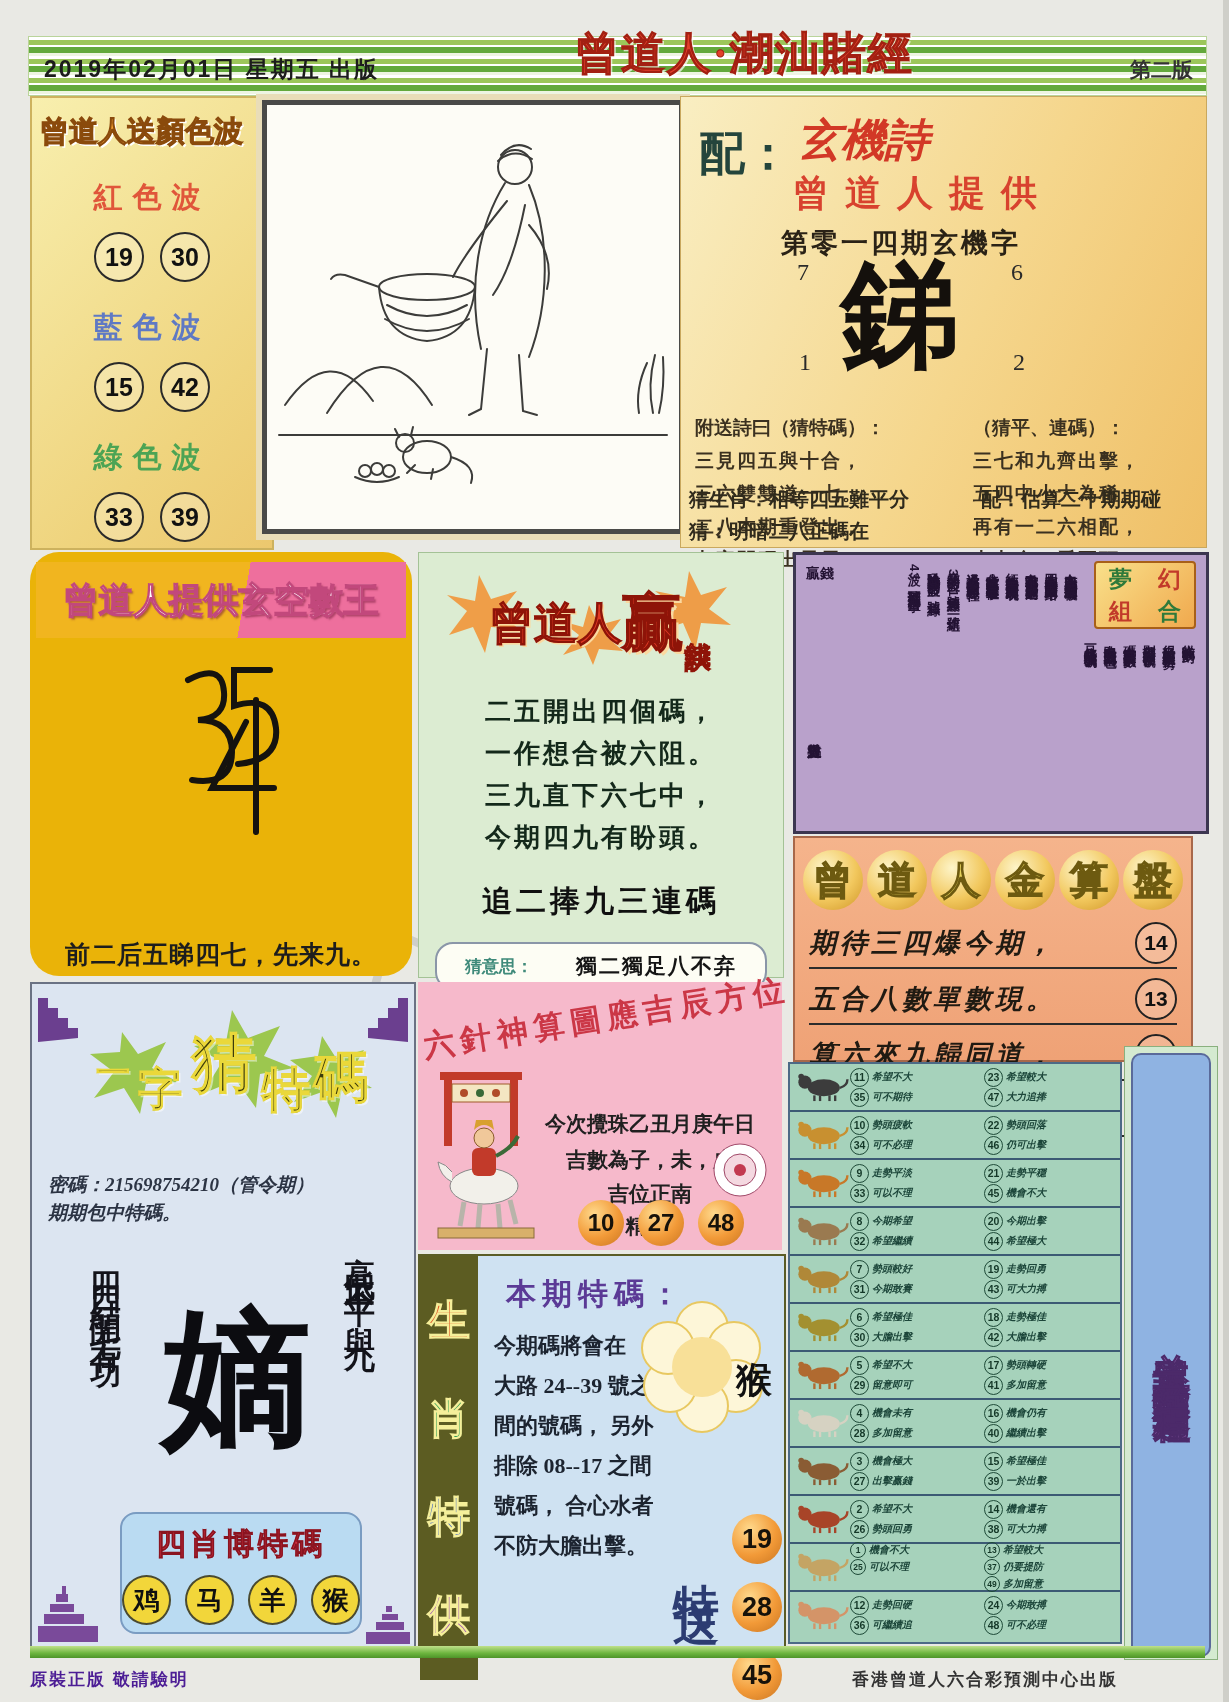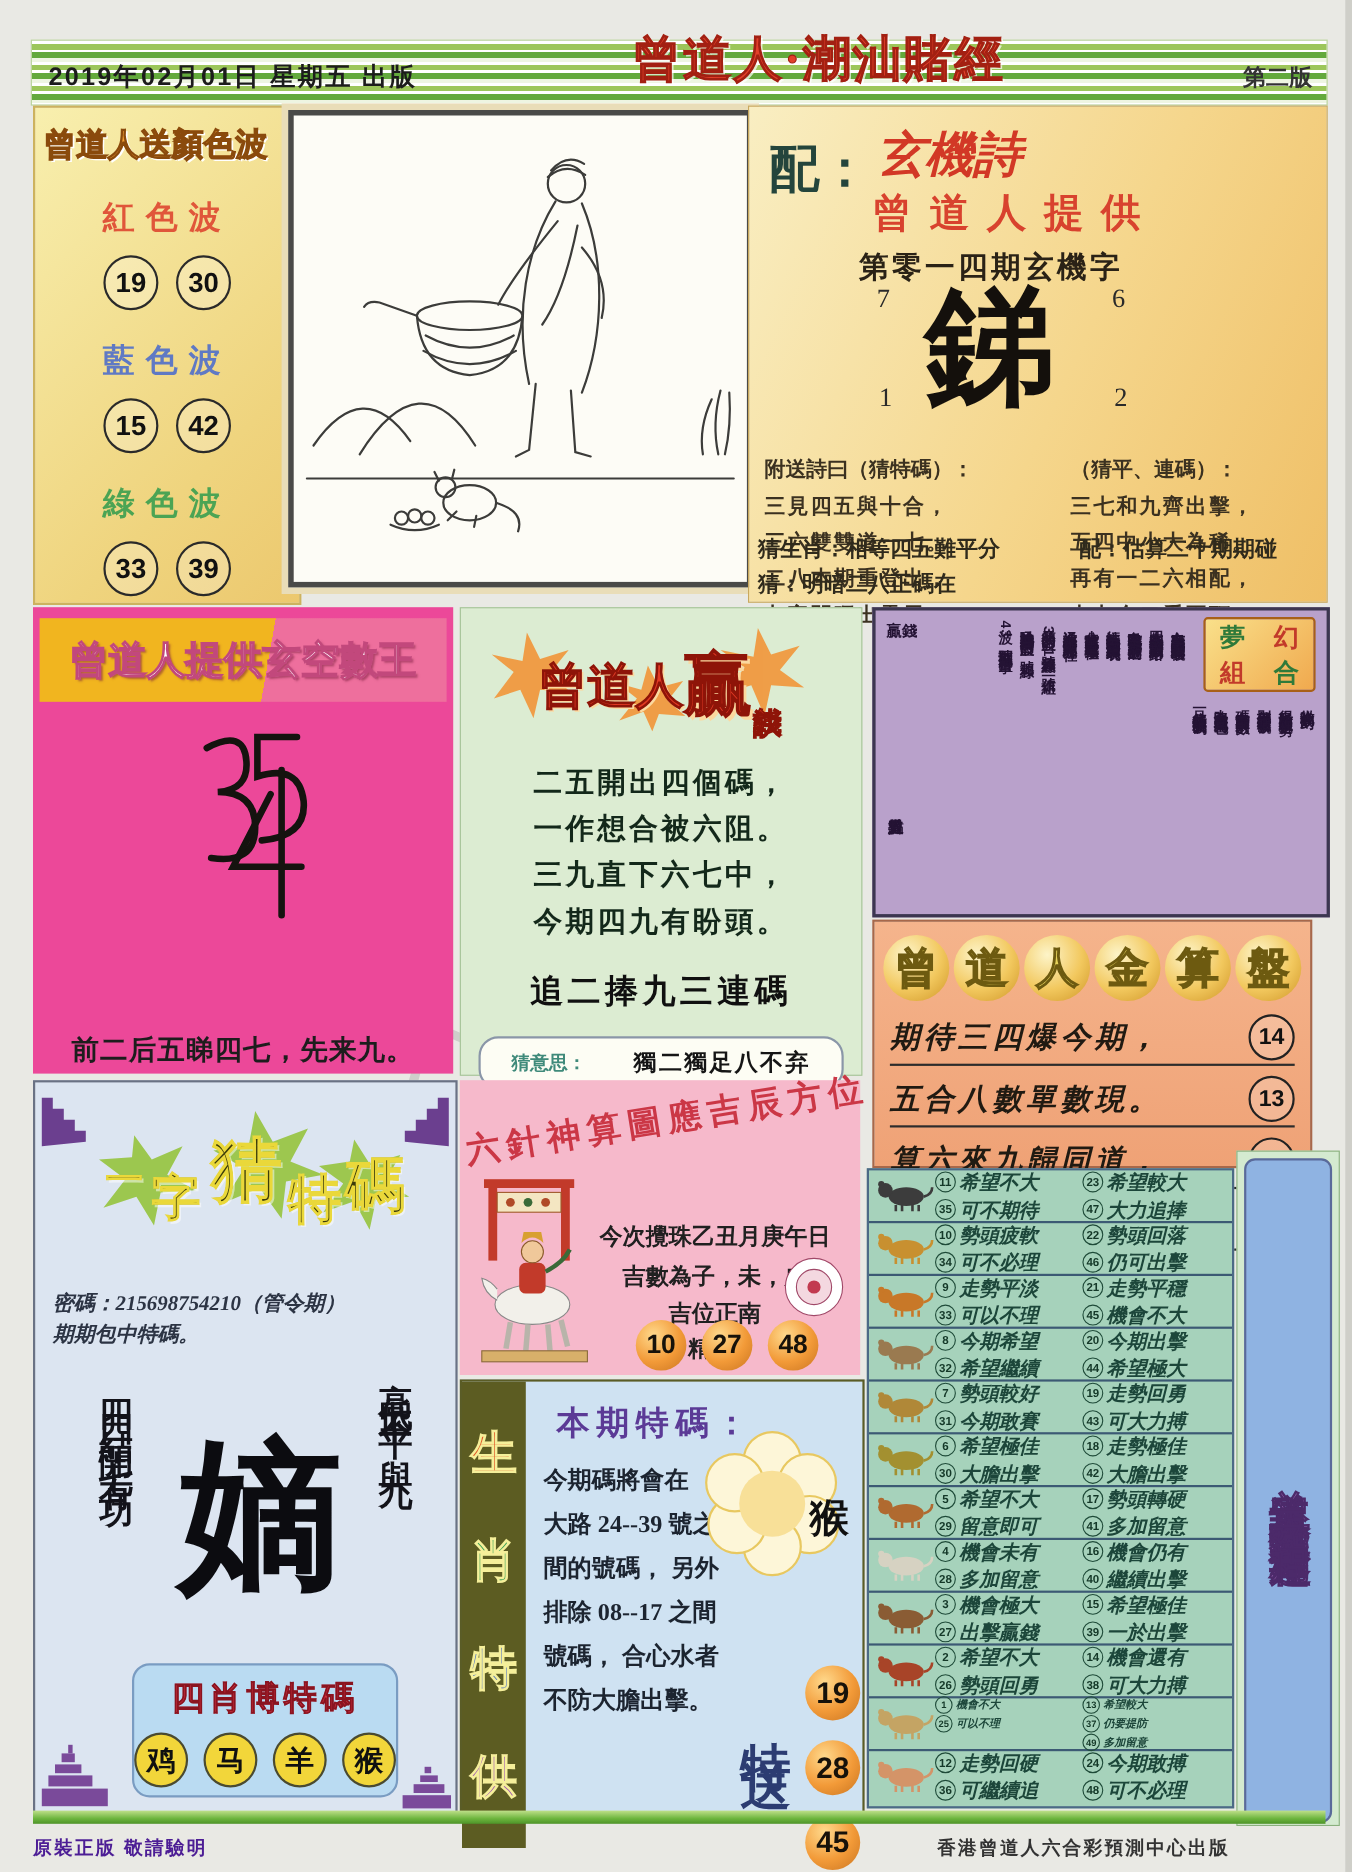--- a/index.html
+++ b/index.html
@@ -29,21 +29,21 @@
   .myst-prefix{font-size:46px;font-weight:bold;color:#24453c;}
   .myst-title{font-family:"Liberation Serif",serif;font-size:44px;font-weight:bold;font-style:italic;color:#d23826;}
   .myst-sub{font-size:36px;font-weight:bold;color:#d8422e;letter-spacing:16px;white-space:nowrap;}
   .myst-issue{font-family:"Liberation Serif",serif;font-size:27px;font-weight:bold;color:#2a2216;letter-spacing:3px;}
   .myst-big{font-family:"Liberation Serif",serif;font-size:118px;font-weight:bold;color:#14100c;line-height:1;}
   .myst-corner{font-family:"Liberation Serif",serif;font-size:24px;color:#2a2a2a;}
   .pcol{font-family:"Liberation Serif",serif;font-size:19px;font-weight:bold;color:#3b3120;line-height:33px;letter-spacing:2px;}
   .pcol .phead{letter-spacing:0;margin-top:32px;}
   .myst-bottom{font-family:"Liberation Serif",serif;font-size:20px;font-weight:bold;color:#2f2a1c;line-height:32px;}
   
-  .p-xuan{background:#ec4899;}
+  .p-xuan{background:#eab308;border-radius:29px;}
   .xuan-banner{background:linear-gradient(100deg,#f1b51f 56%,#ee6f9d 56%);display:flex;align-items:center;justify-content:center;}
   .xuan-title{font-size:35px;font-weight:bold;color:#fff;-webkit-text-stroke:1.2px #c2487c;
       text-shadow:2px 2px 2px rgba(120,30,60,.55);white-space:nowrap;}
   .xuan-line{font-size:25px;font-weight:bold;color:#1d1d1d;text-align:center;letter-spacing:1px;}
   
   .p-win{background:#dcecd2;border:1px solid #a4c296;}
   .win-line{font-family:"Liberation Serif",serif;font-size:26px;font-weight:bold;color:#13281a;text-align:center;line-height:42px;letter-spacing:3px;}
   .win-chase{font-family:"Liberation Serif",serif;font-size:30px;font-weight:bold;color:#101010;text-align:center;letter-spacing:4px;}
   .guess-box{background:#fdfdf4;border:2px solid #8a96a8;border-radius:18px;display:flex;align-items:center;justify-content:center;gap:10px;}
   .guess-label{font-size:17px;font-weight:bold;color:#3f8a7a;}
@@ -99,21 +99,21 @@
   .spec-te{writing-mode:vertical-rl;font-size:46px;font-weight:bold;color:#2c3c72;letter-spacing:18px;}
   
   .p-ztab{background:#a6d2bb;border:2px solid #4c6a86;}
   .zrow{display:flex;align-items:center;border-bottom:2px solid #3c5a74;height:46px;padding:0 2px;}
   .zrow:last-child{border-bottom:none;}
   .zcells{flex:1;display:flex;}
   .zhalf{width:50%;display:flex;flex-direction:column;gap:1px;}
   .zcell{display:flex;align-items:center;gap:3px;}
   .znum{display:inline-flex;min-width:17px;height:17px;border:1.4px solid #1e4a38;border-radius:50%;align-items:center;
       justify-content:center;font-size:10.5px;font-weight:bold;color:#143828;font-style:normal;}
-  .ztext{font-family:"Liberation Serif",serif;font-style:italic;font-size:18px;font-weight:bold;color:#1c463a;white-space:nowrap;}
+  .ztext{font-family:"Liberation Serif",serif;font-style:italic;font-size:10px;font-weight:bold;color:#1c463a;white-space:nowrap;}
   .zrow.crowded .znum{min-width:14px;height:14px;font-size:8.5px;}
   .zrow.crowded .ztext{font-size:10px;}
   
   .banner-wrap{background:#d4ead0;border:1px solid #8ab07e;padding:6px;}
   .banner-inner{background:#8fb3e2;border:2px solid #5a6a9a;border-radius:10px;height:100%;display:flex;align-items:center;justify-content:center;}
   .banner-text{writing-mode:vertical-rl;font-size:37px;font-weight:bold;color:#9a66b4;-webkit-text-stroke:1px #4c2a6a;
       letter-spacing:4px;font-family:"Liberation Serif",serif;}
   
   .green-bar{background:linear-gradient(180deg,#bfe08a,#6db53e 60%,#4e9429);}
   .footer-txt{font-size:17px;font-weight:bold;color:#4c1d95;letter-spacing:2px;}

